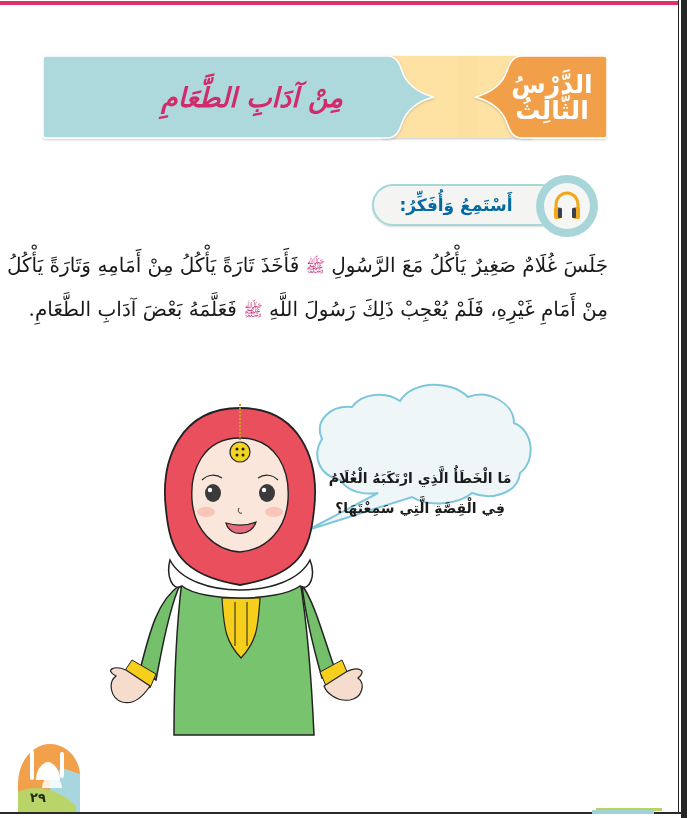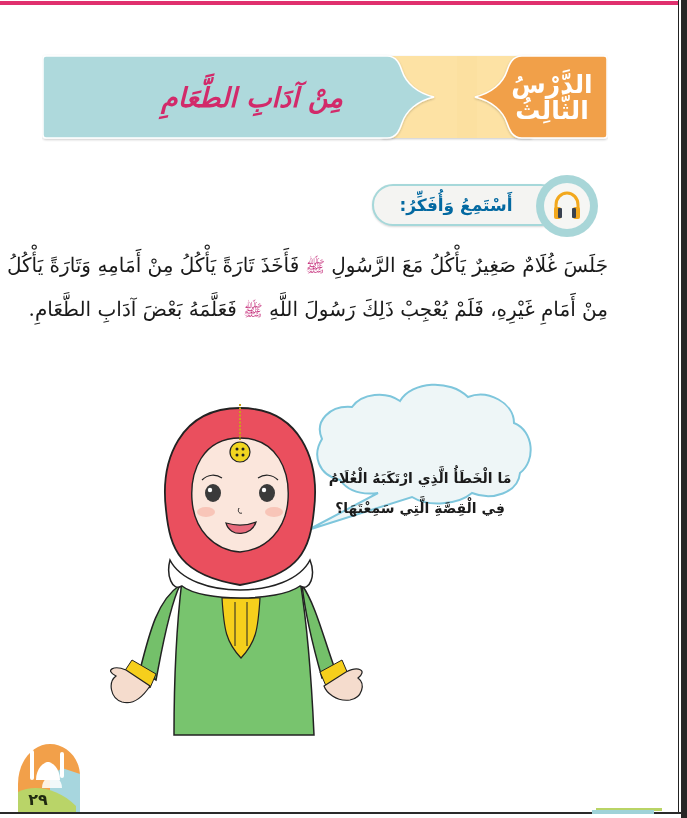--- a/index.html
+++ b/index.html
@@ -57,21 +57,21 @@
   .bubble-text {
     position:absolute; left:20px; top:40px; width:200px;
     direction:rtl; text-align:center; font-weight:bold; font-size:14px; line-height:30px; color:#1b1b1b;margin-top:48px;
   }
 
   .girl { position:absolute; left:110px; top:380px; width:260px; height:360px; }
 
   .page-badge { position:absolute; left:14px; top:740px; width:66px; height:72px; }
   .page-num {
     position:absolute; left:14px; top:790px; width:48px; height:18px;
-    text-align:center; font-weight:bold; font-size:16px; color:#1f2a10;
+    text-align:center; font-weight:bold; font-size:13px; color:#1f2a10;
   }
   .footer-strip1 { position:absolute; left:596px; top:808px; width:66px; height:3px; background:#b9d466; }
   .footer-strip2 { position:absolute; left:592px; top:810px; width:62px; height:4px; background:#9fd3d8; }
 </style>
 </head>
 <body>
 
 <div class="top-band"></div>
 <div class="right-rule"></div>
 <div class="right-edge"></div>

